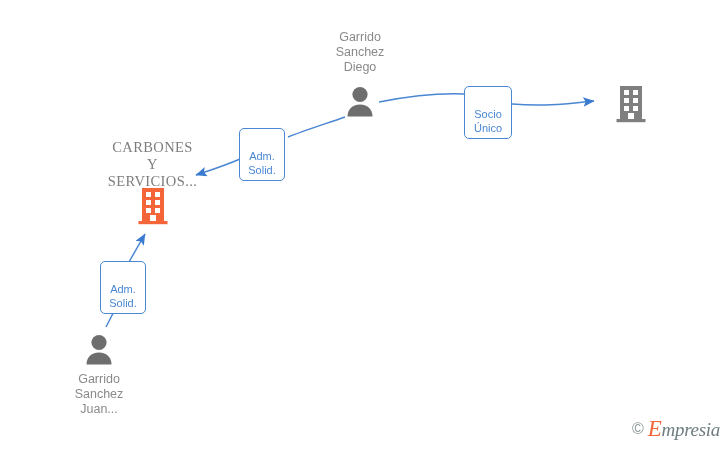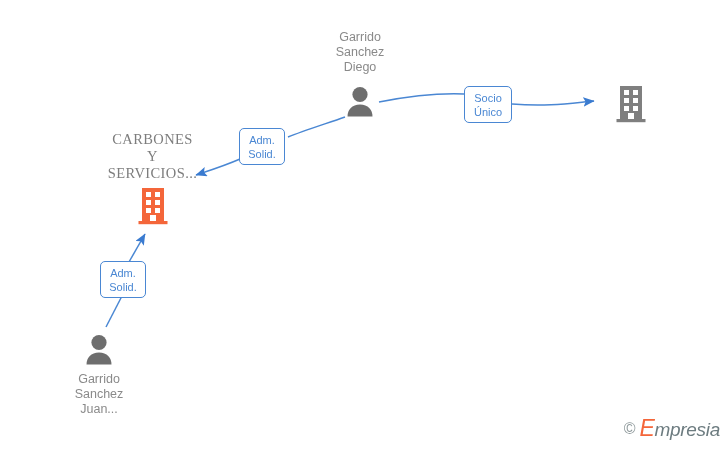--- a/index.html
+++ b/index.html
@@ -34,55 +34,56 @@
     line-height: 15px;
     font-family: "Liberation Sans", sans-serif;
     white-space: pre-line;
   }
   .node-label.serif {
     font-family: "Liberation Serif", serif;
     color: #7d7d7d;
     font-size: 14.5px;
     line-height: 17px;
     letter-spacing: 0.4px;
+    margin-top: 8px;
   }
   .icon-wrap {
     position: absolute;
   }
   .badge {
     position: absolute;
     box-sizing: border-box;
     background: #ffffff;
     border: 1.6px solid #4a87d3;
     border-radius: 5px;
     color: #4a87d3;
     font-size: 11px;
     line-height: 14px;
     font-family: "Liberation Sans", sans-serif;
     text-align: center;
-    padding: 4px 5px 3px 5px;
+    padding: 20px 5px 3px 5px;
     white-space: pre-line;
     z-index: 5;
   }
   .watermark {
     position: absolute;
     right: 8px;
     bottom: 8px;
     display: flex;
     align-items: center;
     gap: 4px;
     user-select: none;
   }
   .wm-c {
     color: #8f9a9c;
     font-size: 16px;
     font-family: "Liberation Sans", sans-serif;
   }
   .wm-text {
-    font-family: Liberation Sans, sans-serif;
+    font-family: Liberation Serif, serif;
     font-style: italic;
     font-size: 19px;
     color: #6d7c80;
     letter-spacing: -0.3px;
   }
   .wm-text .cap {
     color: #f4663a;
     font-size: 23px;
   }
 </style>

